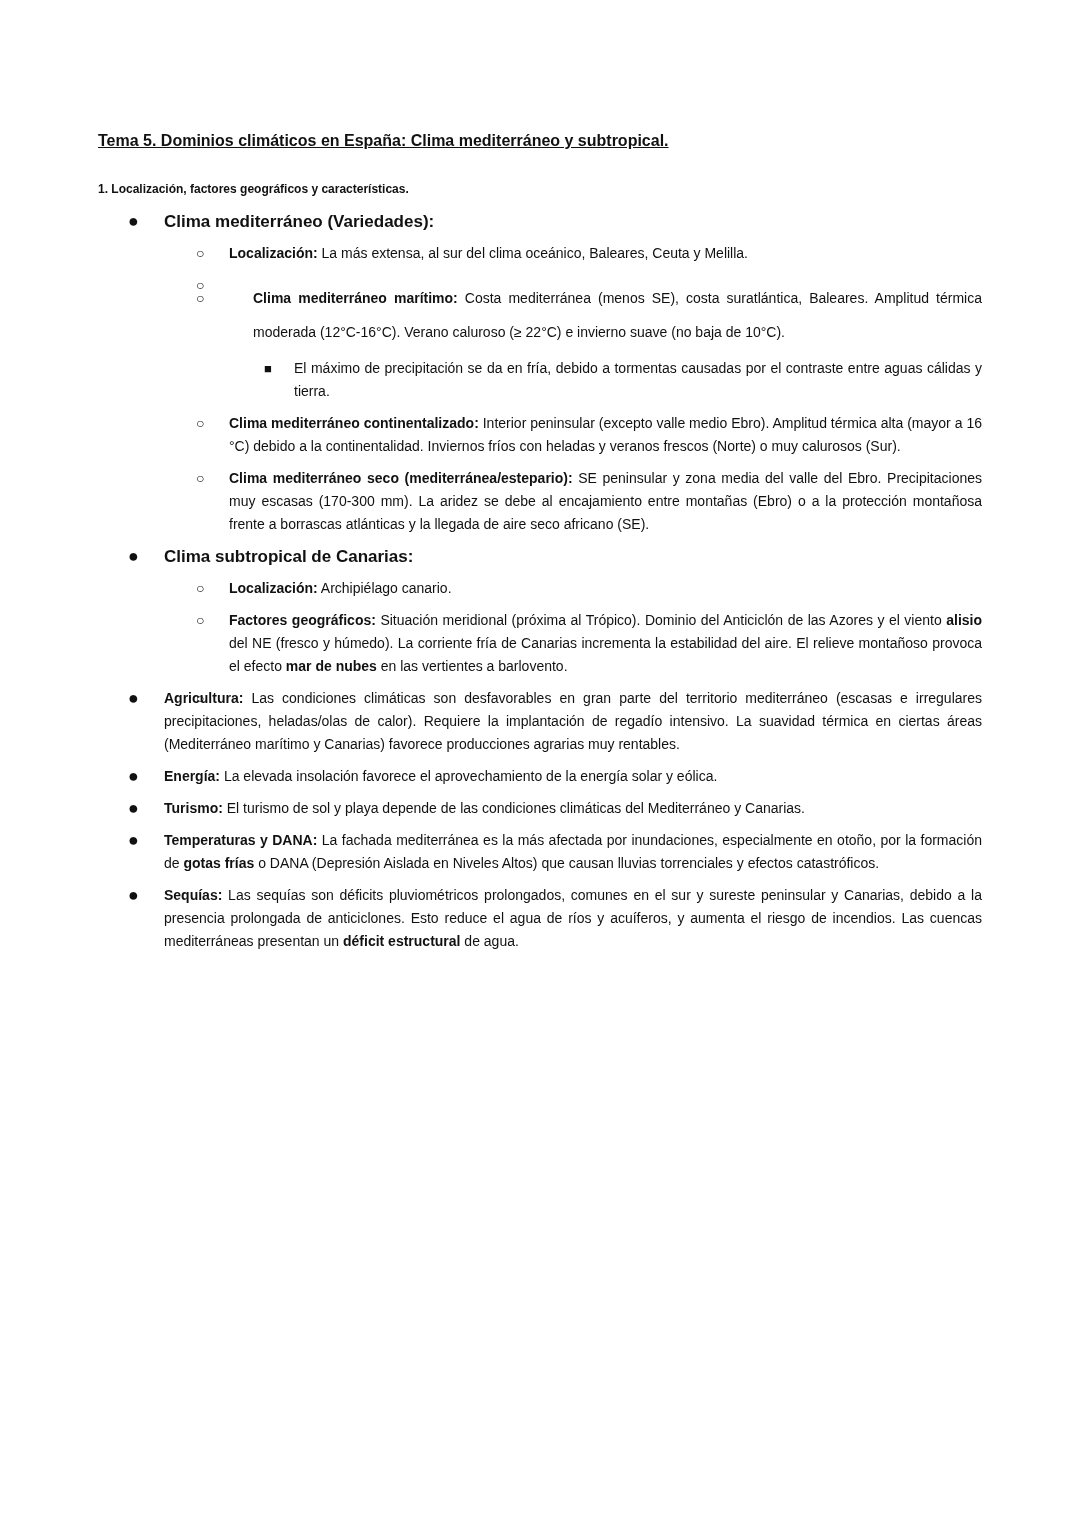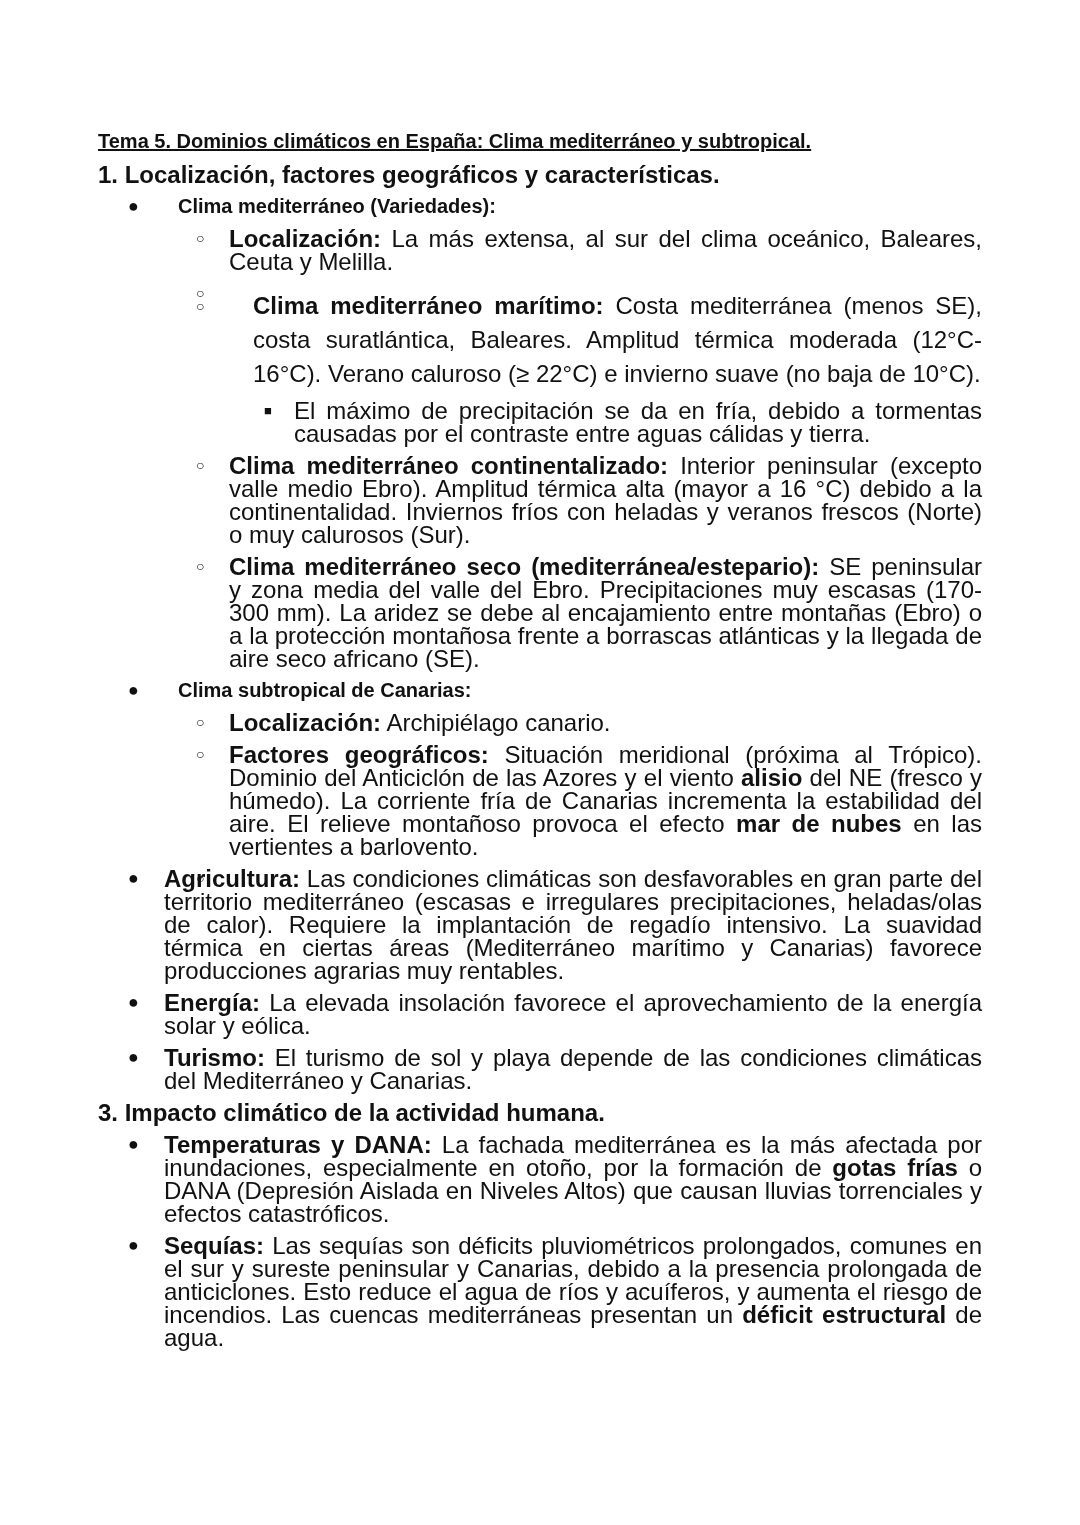--- a/index.html
+++ b/index.html
@@ -2,39 +2,39 @@
 <html><head>
 <meta charset="utf-8">
 <style>
   html, body { margin: 0; padding: 0; background: #ffffff; }
   body {
     width: 1080px; height: 1525px; position: relative; overflow: hidden;
     font-family: "Liberation Sans", sans-serif; color: #111111;
   }
   .page { position: absolute; left: 98px; top: 128px; width: 884px; }
   .title {
-    font-size: 20px; font-weight: bold; text-decoration: underline;
-    line-height: 26px; margin: 0 0 9px 0; letter-spacing: 0;
+    font-size: 16px; font-weight: bold; text-decoration: underline;
+    line-height: 26px; margin: 0 0 24px 0; letter-spacing: 0;
   }
   .section {
-    font-size: 24px; font-weight: bold; line-height: 23px; margin: 0 0 9px 0;
+    font-size: 12px; font-weight: bold; line-height: 23px; margin: 0 0 9px 0;
   }
   .list { list-style: none; margin: 0; padding: 0; }
   .l1 { position: relative; padding-left: 66px; margin-bottom: 9px; }
   .l1 > .marker { position: absolute; left: 30px; top: 0; font-size: 18px; line-height: 23px; }
   .l2 { position: relative; padding-left: 131px; margin-bottom: 9px; }
   .l2 > .marker { position: absolute; left: 98px; top: 0; font-size: 14px; line-height: 23px; }
   .l3 { position: relative; padding-left: 196px; margin-bottom: 9px; }
   .l3 > .marker { position: absolute; left: 166px; top: 0; font-size: 13px; line-height: 23px; }
   .txt {
-    font-size: 24px; line-height: 23px; text-align: justify; display: block;
+    font-size: 14px; line-height: 23px; text-align: justify; display: block;
   }
   .txt.wide { line-height: 34px; margin-left: 24px; }
   b { font-weight: bold; }
-  .head-only { font-size: 20px; font-weight: bold; line-height: 23px; margin-left: 14px; }
+  .head-only { font-size: 17px; font-weight: bold; line-height: 23px; }
 </style>
 </head>
 <body>
 
 <div class="page">
   <div class="title">Tema 5. Dominios climáticos en España: Clima mediterráneo y subtropical.</div>
 
   <div class="section">1. Localización, factores geográficos y características.</div>
   <ul class="list">
     <li class="l1">
@@ -93,21 +93,20 @@
     <li class="l1">
       <span class="marker">●</span>
       <span class="txt"><b>Energía:</b><span> La elevada insolación favorece el aprovechamiento de la energía solar y eólica.</span></span>
     </li>
     <li class="l1">
       <span class="marker">●</span>
       <span class="txt"><b>Turismo:</b><span> El turismo de sol y playa depende de las condiciones climáticas del Mediterráneo y Canarias.</span></span>
     </li>
   </ul>
 
-  <div class="section">3. Impacto climático de la actividad humana.</div>
   <ul class="list">
     <li class="l1">
       <span class="marker">●</span>
       <span class="txt"><b>Temperaturas y DANA:</b><span> La fachada mediterránea es la más afectada por inundaciones, especialmente en otoño, por la formación de </span><b>gotas frías</b><span> o DANA (Depresión Aislada en Niveles Altos) que causan lluvias torrenciales y efectos catastróficos.</span></span>
     </li>
     <li class="l1">
       <span class="marker">●</span>
       <span class="txt"><b>Sequías:</b><span> Las sequías son déficits pluviométricos prolongados, comunes en el sur y sureste peninsular y Canarias, debido a la presencia prolongada de anticiclones. Esto reduce el agua de ríos y acuíferos, y aumenta el riesgo de incendios. Las cuencas mediterráneas presentan un </span><b>déficit estructural</b><span> de agua.</span></span>
     </li>
   </ul>

